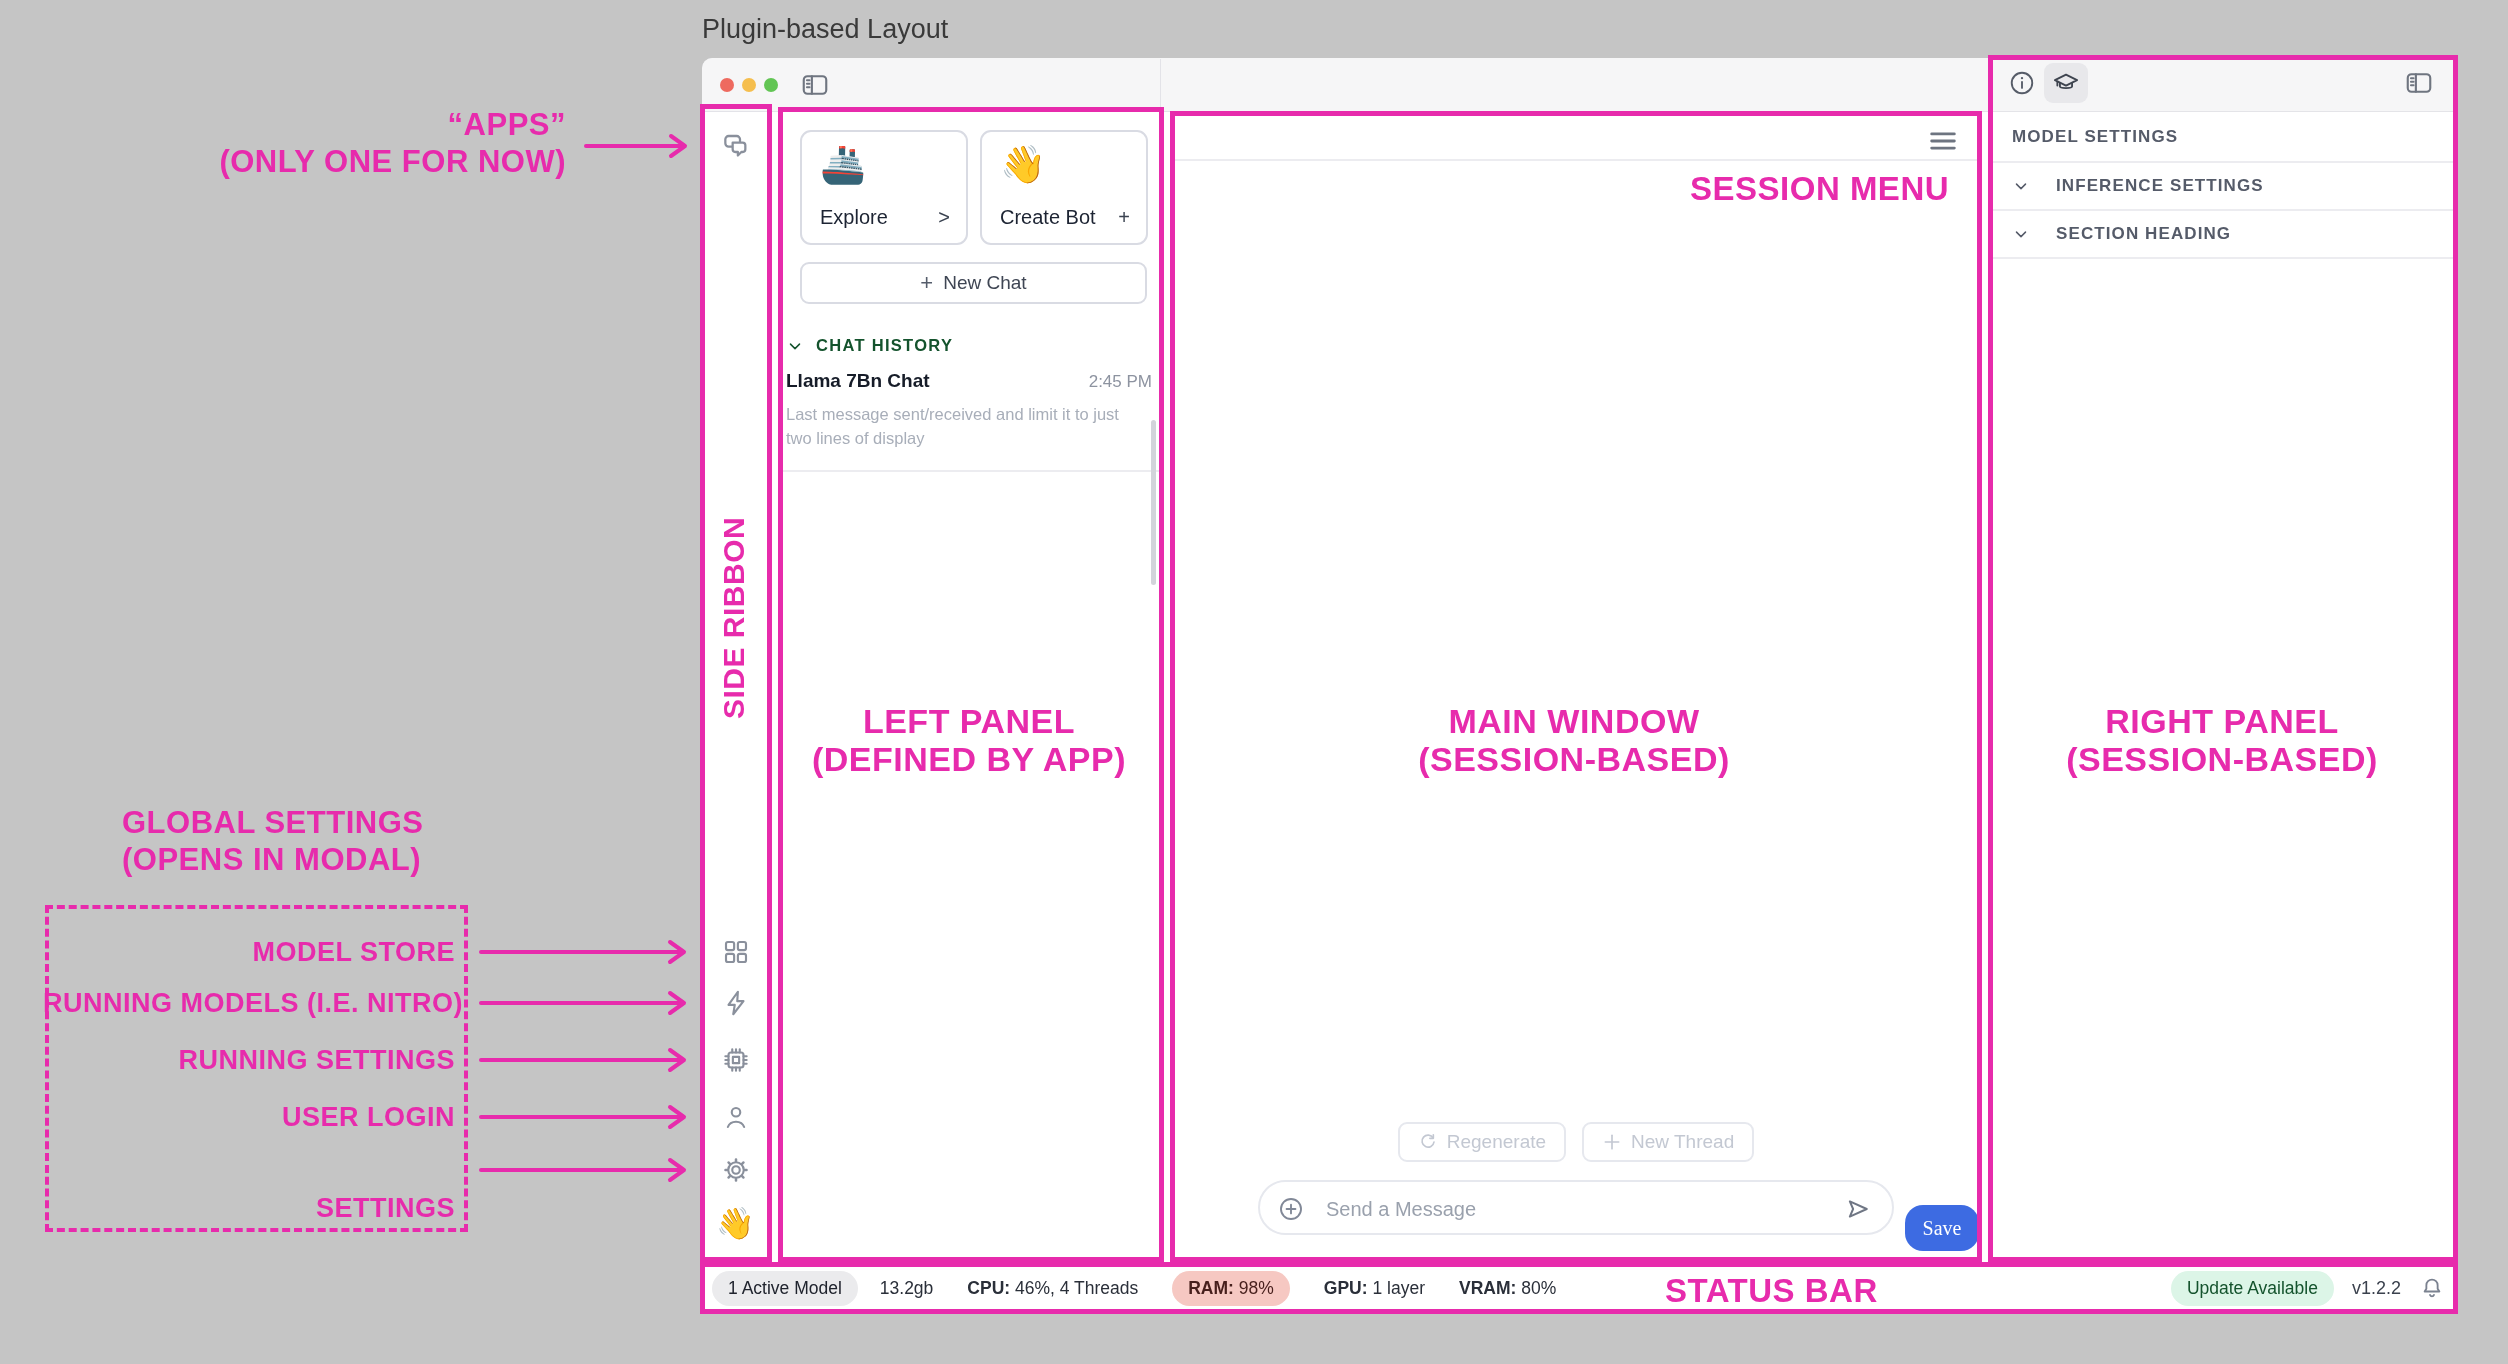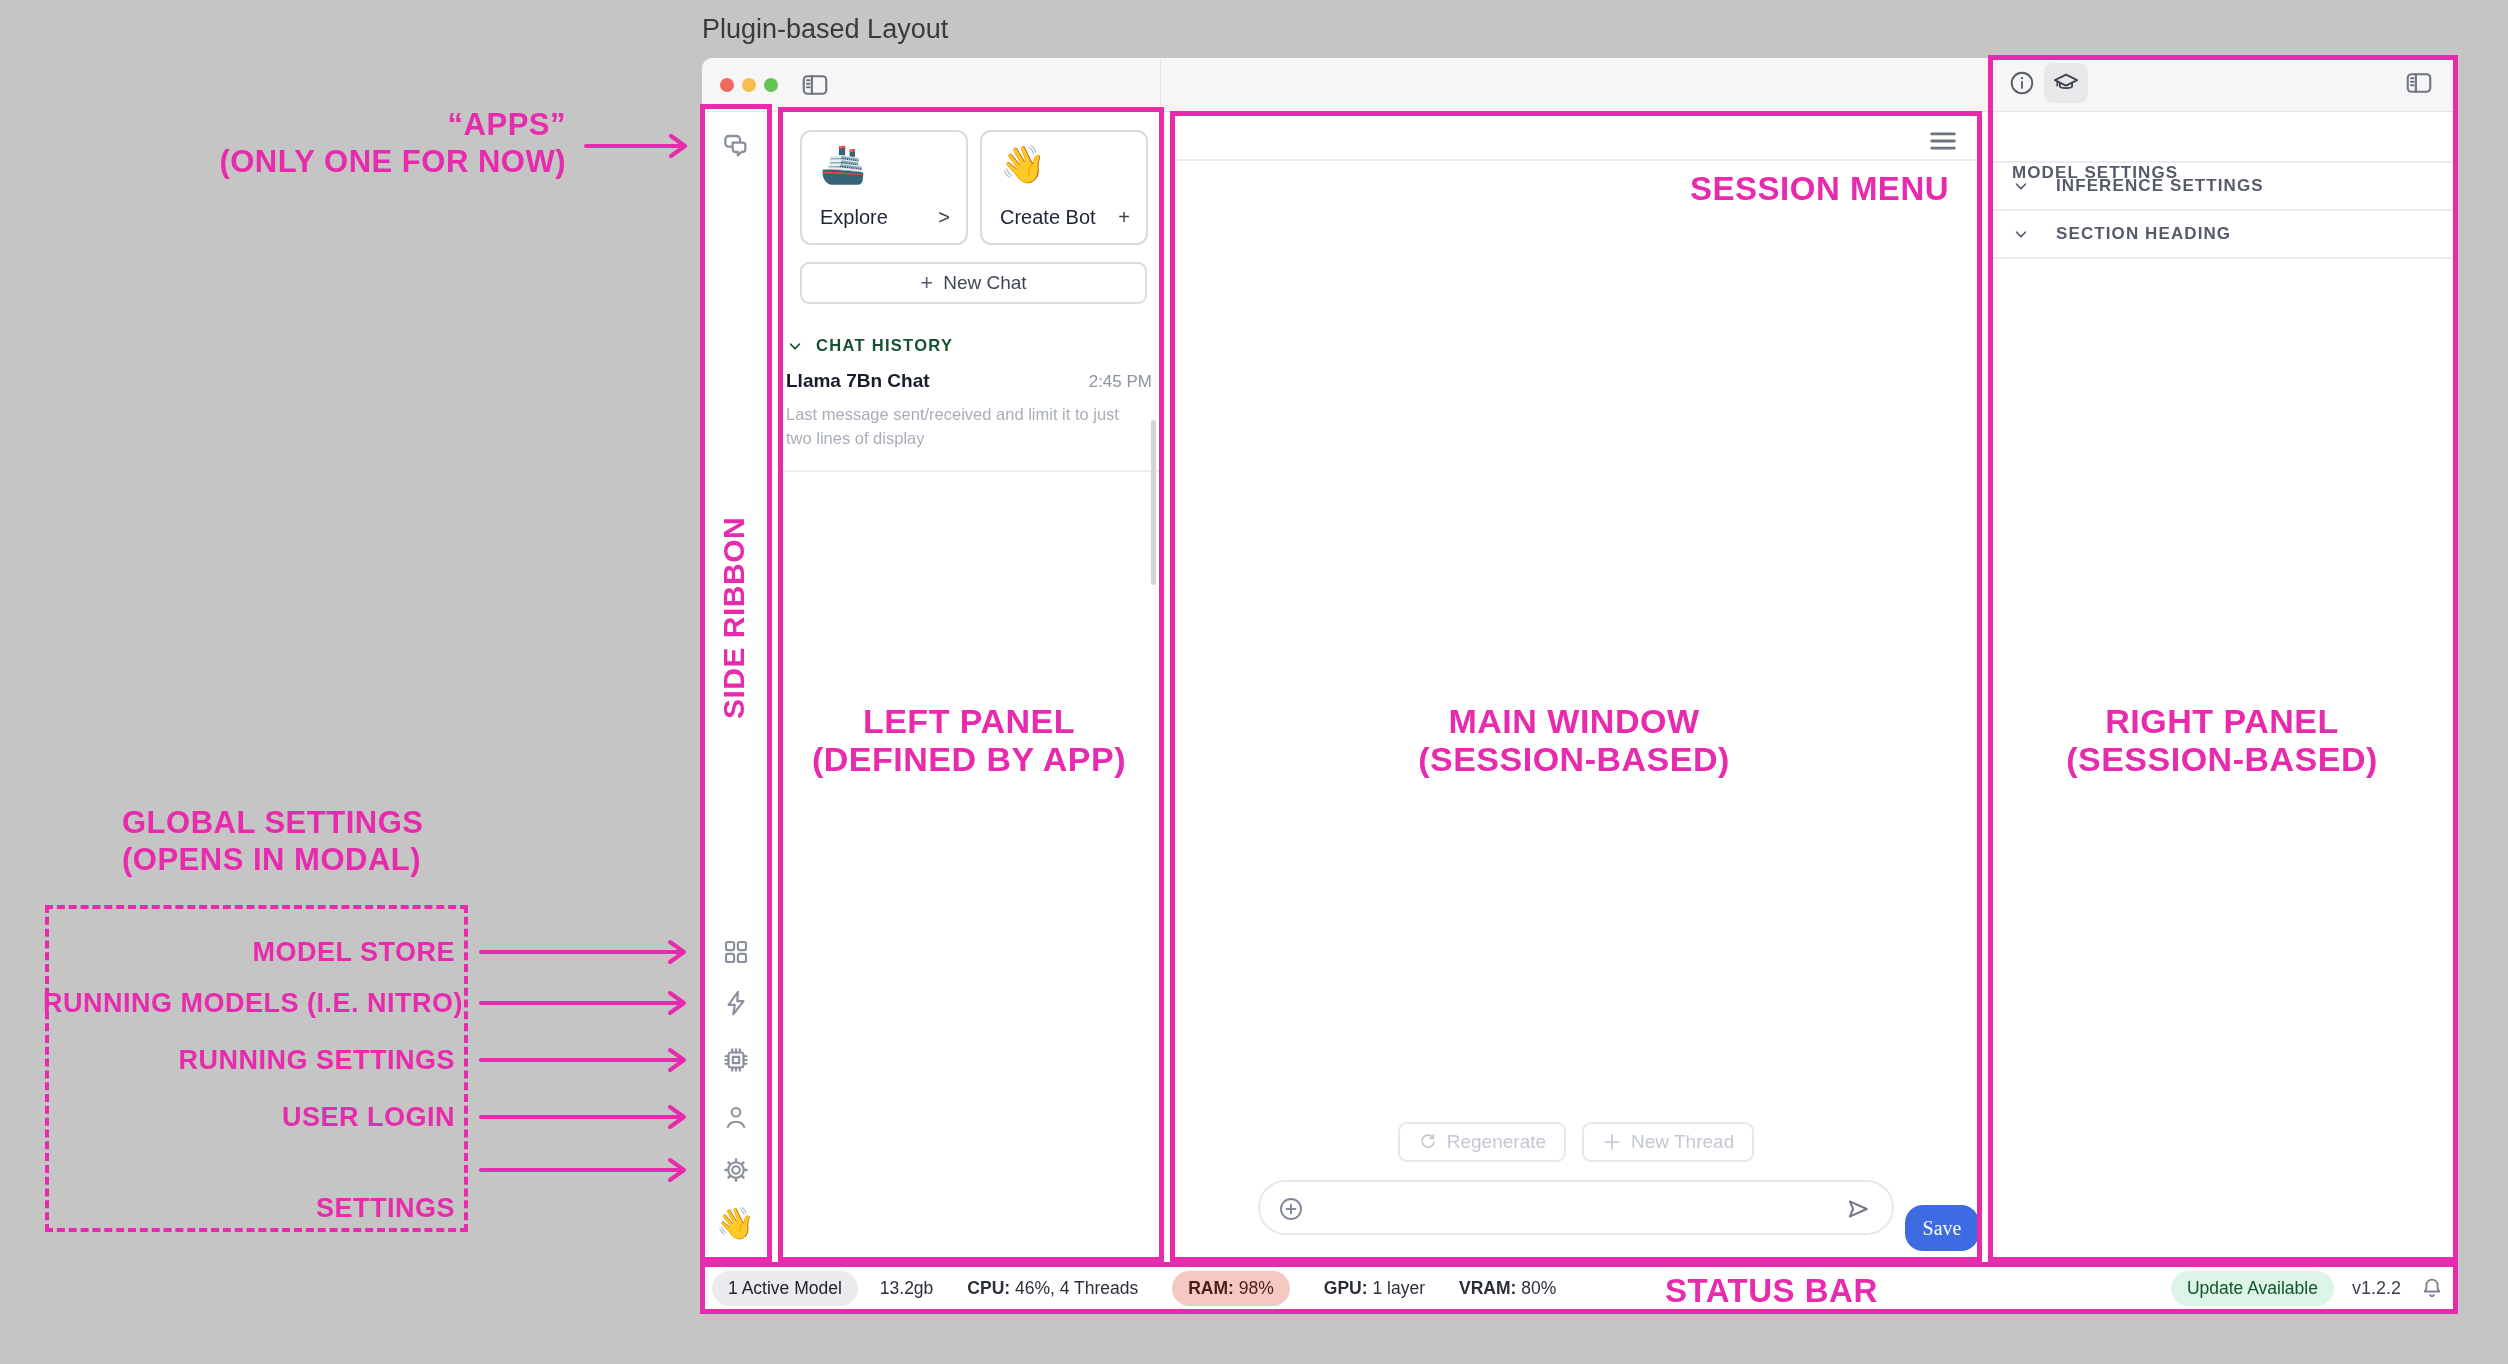--- a/index.html
+++ b/index.html
@@ -208,20 +208,21 @@
       <span class="lbl">New Thread</span>
     </div>
   </div>
 
   <div class="abs composer">
     <svg class="abs" style="left:17px;top:13px;color:#818897;" width="28" height="28" viewBox="0 0 24 24" fill="none" stroke="currentColor" stroke-width="1.6" stroke-linecap="round">
       <circle cx="12" cy="12" r="8.6"></circle>
         <line x1="12" y1="8.2" x2="12" y2="15.8"></line>
         <line x1="8.2" y1="12" x2="15.8" y2="12"></line>
     </svg>
+    <input type="text" placeholder="Send a Message" style="">
     <svg class="abs" style="right:20px;top:13px;color:#6f7684;" width="28" height="28" viewBox="0 0 24 24" fill="none" stroke="currentColor" stroke-width="1.7" stroke-linejoin="round">
       <path d="M5 5.5 19.5 12 5 18.5 7.8 12 Z"></path>
     </svg>
   </div>
 
   <div class="abs rp-header"></div>
   <svg class="abs" style="left:2008px;top:69px;color:#565c68;" width="28" height="28" viewBox="0 0 24 24" fill="none" stroke="currentColor" stroke-width="1.6" stroke-linecap="round">
     <circle cx="12" cy="12" r="8.8"></circle>
       <line x1="12" y1="11" x2="12" y2="16.2"></line>
     <circle cx="12" cy="7.8" r="1" fill="currentColor" stroke="none"></circle>
@@ -234,21 +235,21 @@
     </svg>
   </div>
   <svg class="abs" style="left:2404px;top:68px;color:#6f7580;" width="30" height="30" viewBox="0 0 24 24" fill="none" stroke="currentColor" stroke-width="1.7" stroke-linecap="round" stroke-linejoin="round">
     <rect x="3" y="5" width="18" height="14" rx="3"></rect>
       <line x1="9.5" y1="5" x2="9.5" y2="19"></line>
     <line x1="5.6" y1="8.2" x2="7.6" y2="8.2"></line>
       <line x1="5.6" y1="11" x2="7.6" y2="11"></line>
       <line x1="5.6" y1="13.8" x2="7.6" y2="13.8"></line>
   </svg>
 
-  <div class="abs rp-label" style="left:2012px;top:127px;margin-top:36px;">MODEL SETTINGS</div>
+  <div class="abs rp-label" style="left:2012px;top:127px;">MODEL SETTINGS</div>
   <div class="abs divider-h" style="left:1993px;top:161px;width:460px;"></div>
 
   <div class="abs" style="left:2012px;top:176px;display:flex;align-items:center;gap:26px;color:#555b69;">
     <svg width="18" height="18" viewBox="0 0 24 24" fill="none" stroke="currentColor" stroke-width="2" stroke-linecap="round" stroke-linejoin="round">
       <polyline points="6,9.5 12,15.5 18,9.5"></polyline>
     </svg>
     <span class="rp-label">INFERENCE SETTINGS</span>
   </div>
   <div class="abs divider-h" style="left:1993px;top:209px;width:460px;"></div>
 

